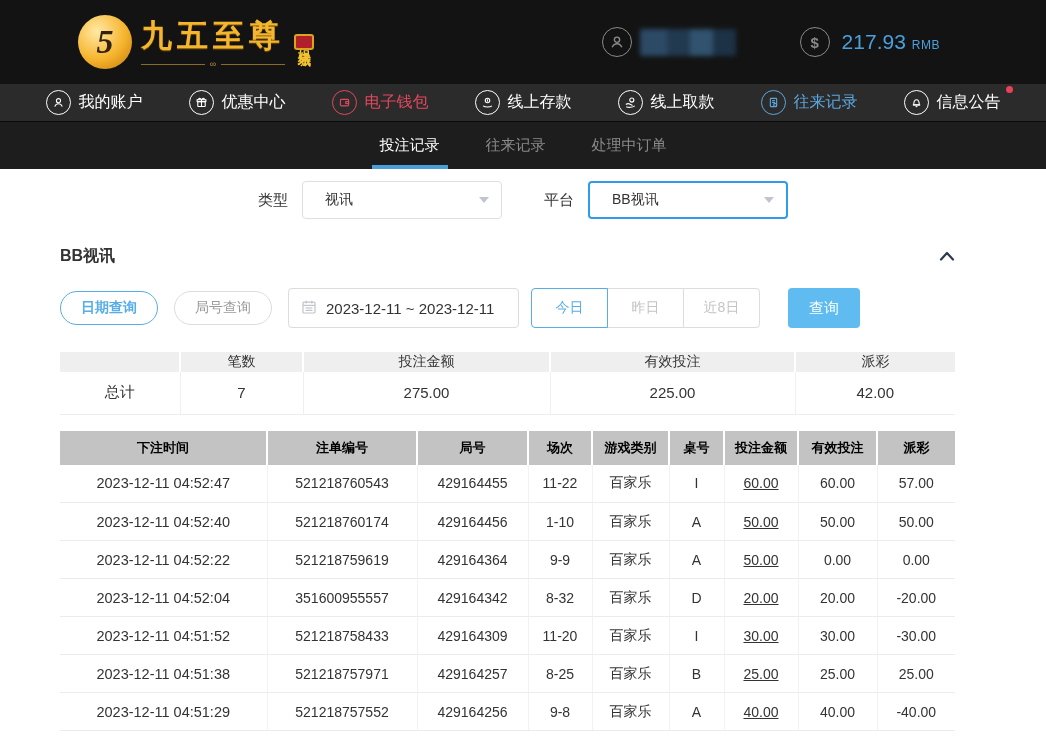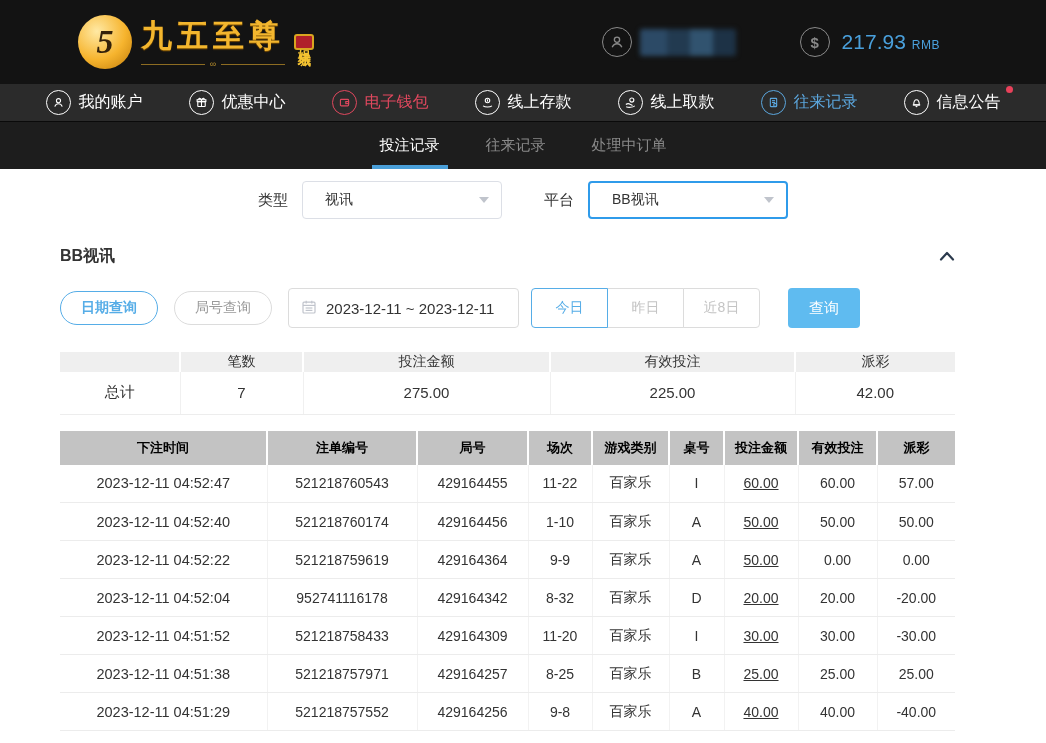--- a/index.html
+++ b/index.html
@@ -349,21 +349,21 @@
       <td>429164364</td>
       <td>9-9</td>
       <td>百家乐</td>
       <td>A</td>
       <td class="link">50.00</td>
       <td>0.00</td>
       <td>0.00</td>
     </tr>
     <tr>
       <td class="time">2023-12-11 04:52:04</td>
-      <td>952741116178</td>
+      <td>351600955557</td>
       <td>429164342</td>
       <td>8-32</td>
       <td>百家乐</td>
       <td>D</td>
       <td class="link">20.00</td>
       <td>20.00</td>
       <td class="neg">-20.00</td>
     </tr>
     <tr>
       <td class="time">2023-12-11 04:51:52</td>

